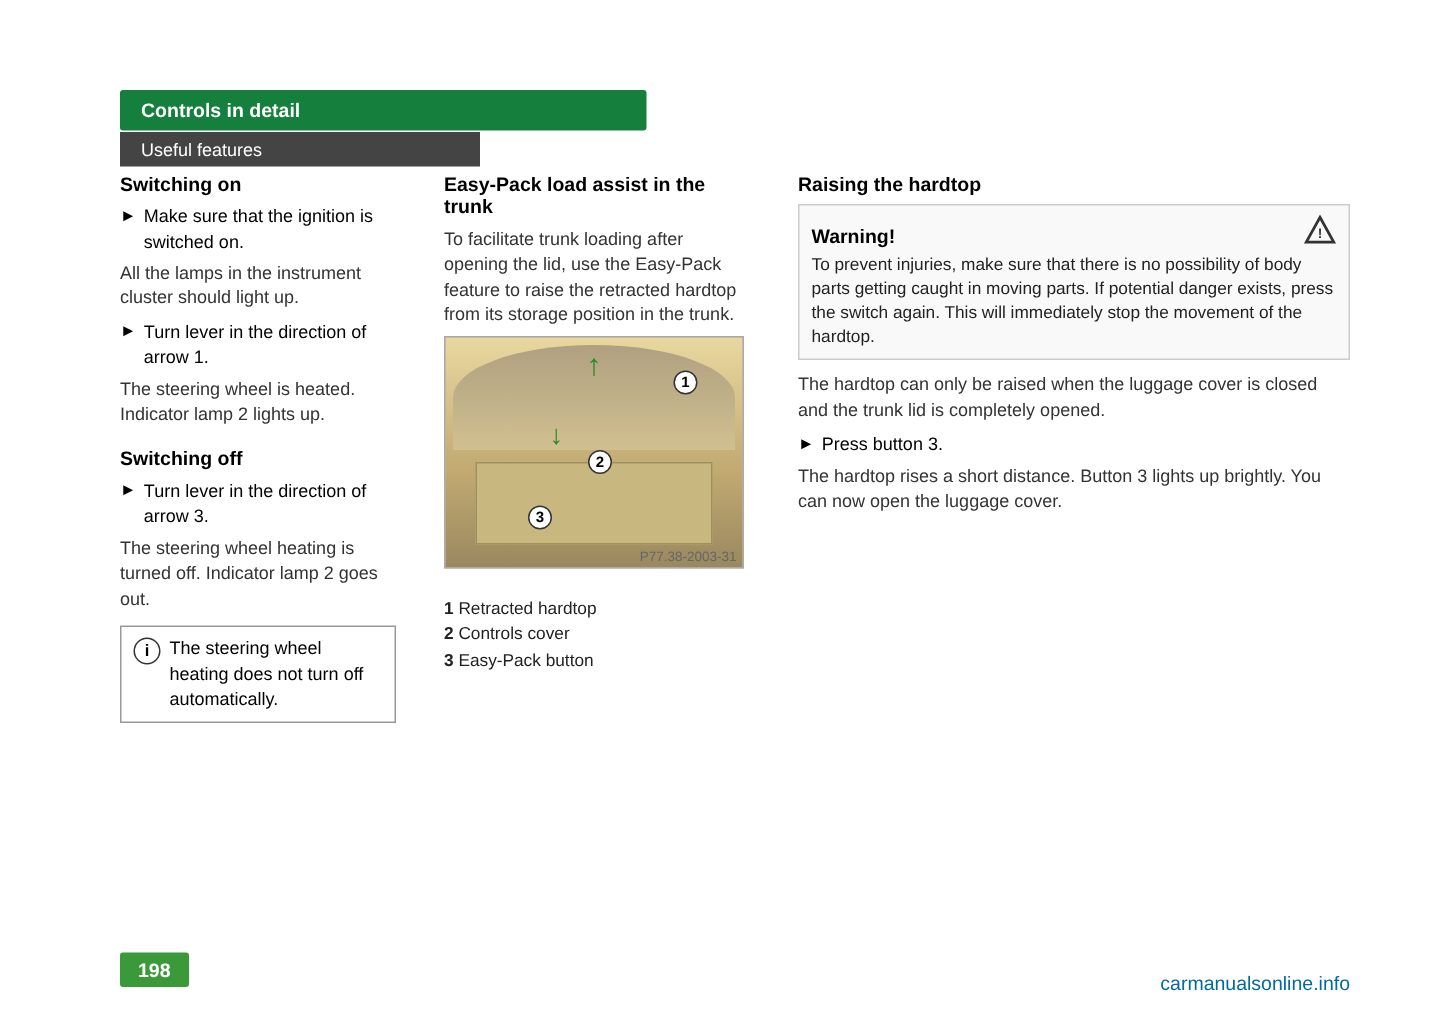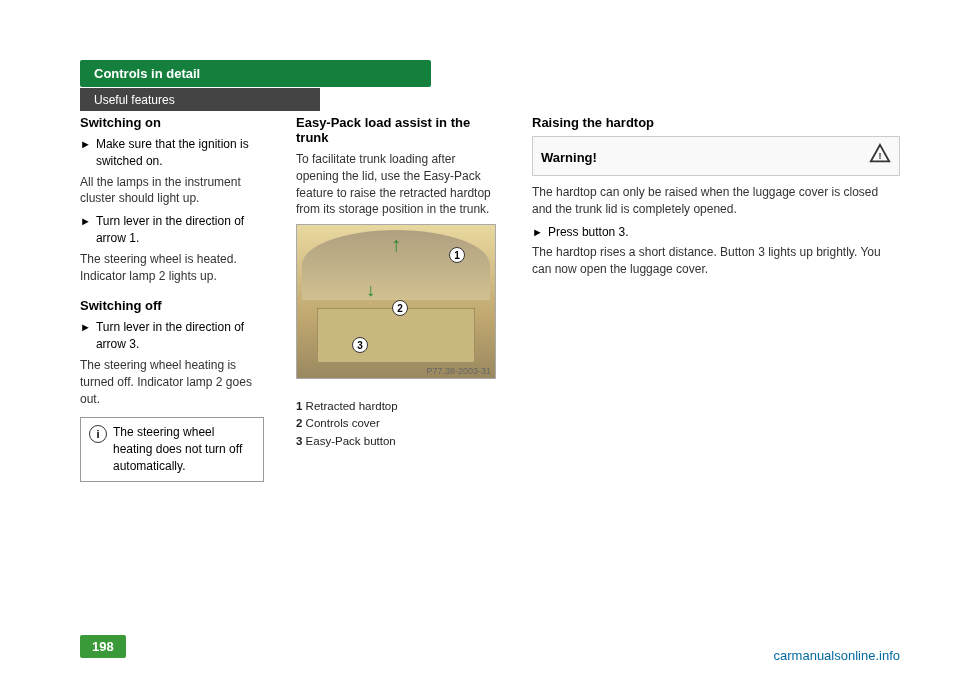--- a/index.html
+++ b/index.html
@@ -304,20 +304,21 @@
 
         <div class="warning-box">
           <div class="warning-header">
             <span class="warning-title">Warning!</span>
 
             <svg class="warning-triangle" viewBox="0 0 24 24">
               <polygon points="12,2 22,20 2,20" fill="none" stroke="#333" stroke-width="2"></polygon>
               <text x="12" y="17" text-anchor="middle" font-size="10" font-weight="bold" fill="#333">!</text>
             </svg>
           </div>
+          <div class="warning-text">To prevent injuries, make sure that there is no possibility of body parts getting caught in moving parts. If potential danger exists, press the switch again. This will immediately stop the movement of the hardtop.</div>
         </div>
 
         <div class="sub-text">The hardtop can only be raised when the luggage cover is closed and the trunk lid is completely opened.</div>
 
         <div class="bullet-item">
           <span class="bullet-arrow">►</span>
           <span class="bullet-text">Press button 3.</span>
         </div>
         <div class="sub-text">The hardtop rises a short distance. Button 3 lights up brightly. You can now open the luggage cover.</div>
       </div>

